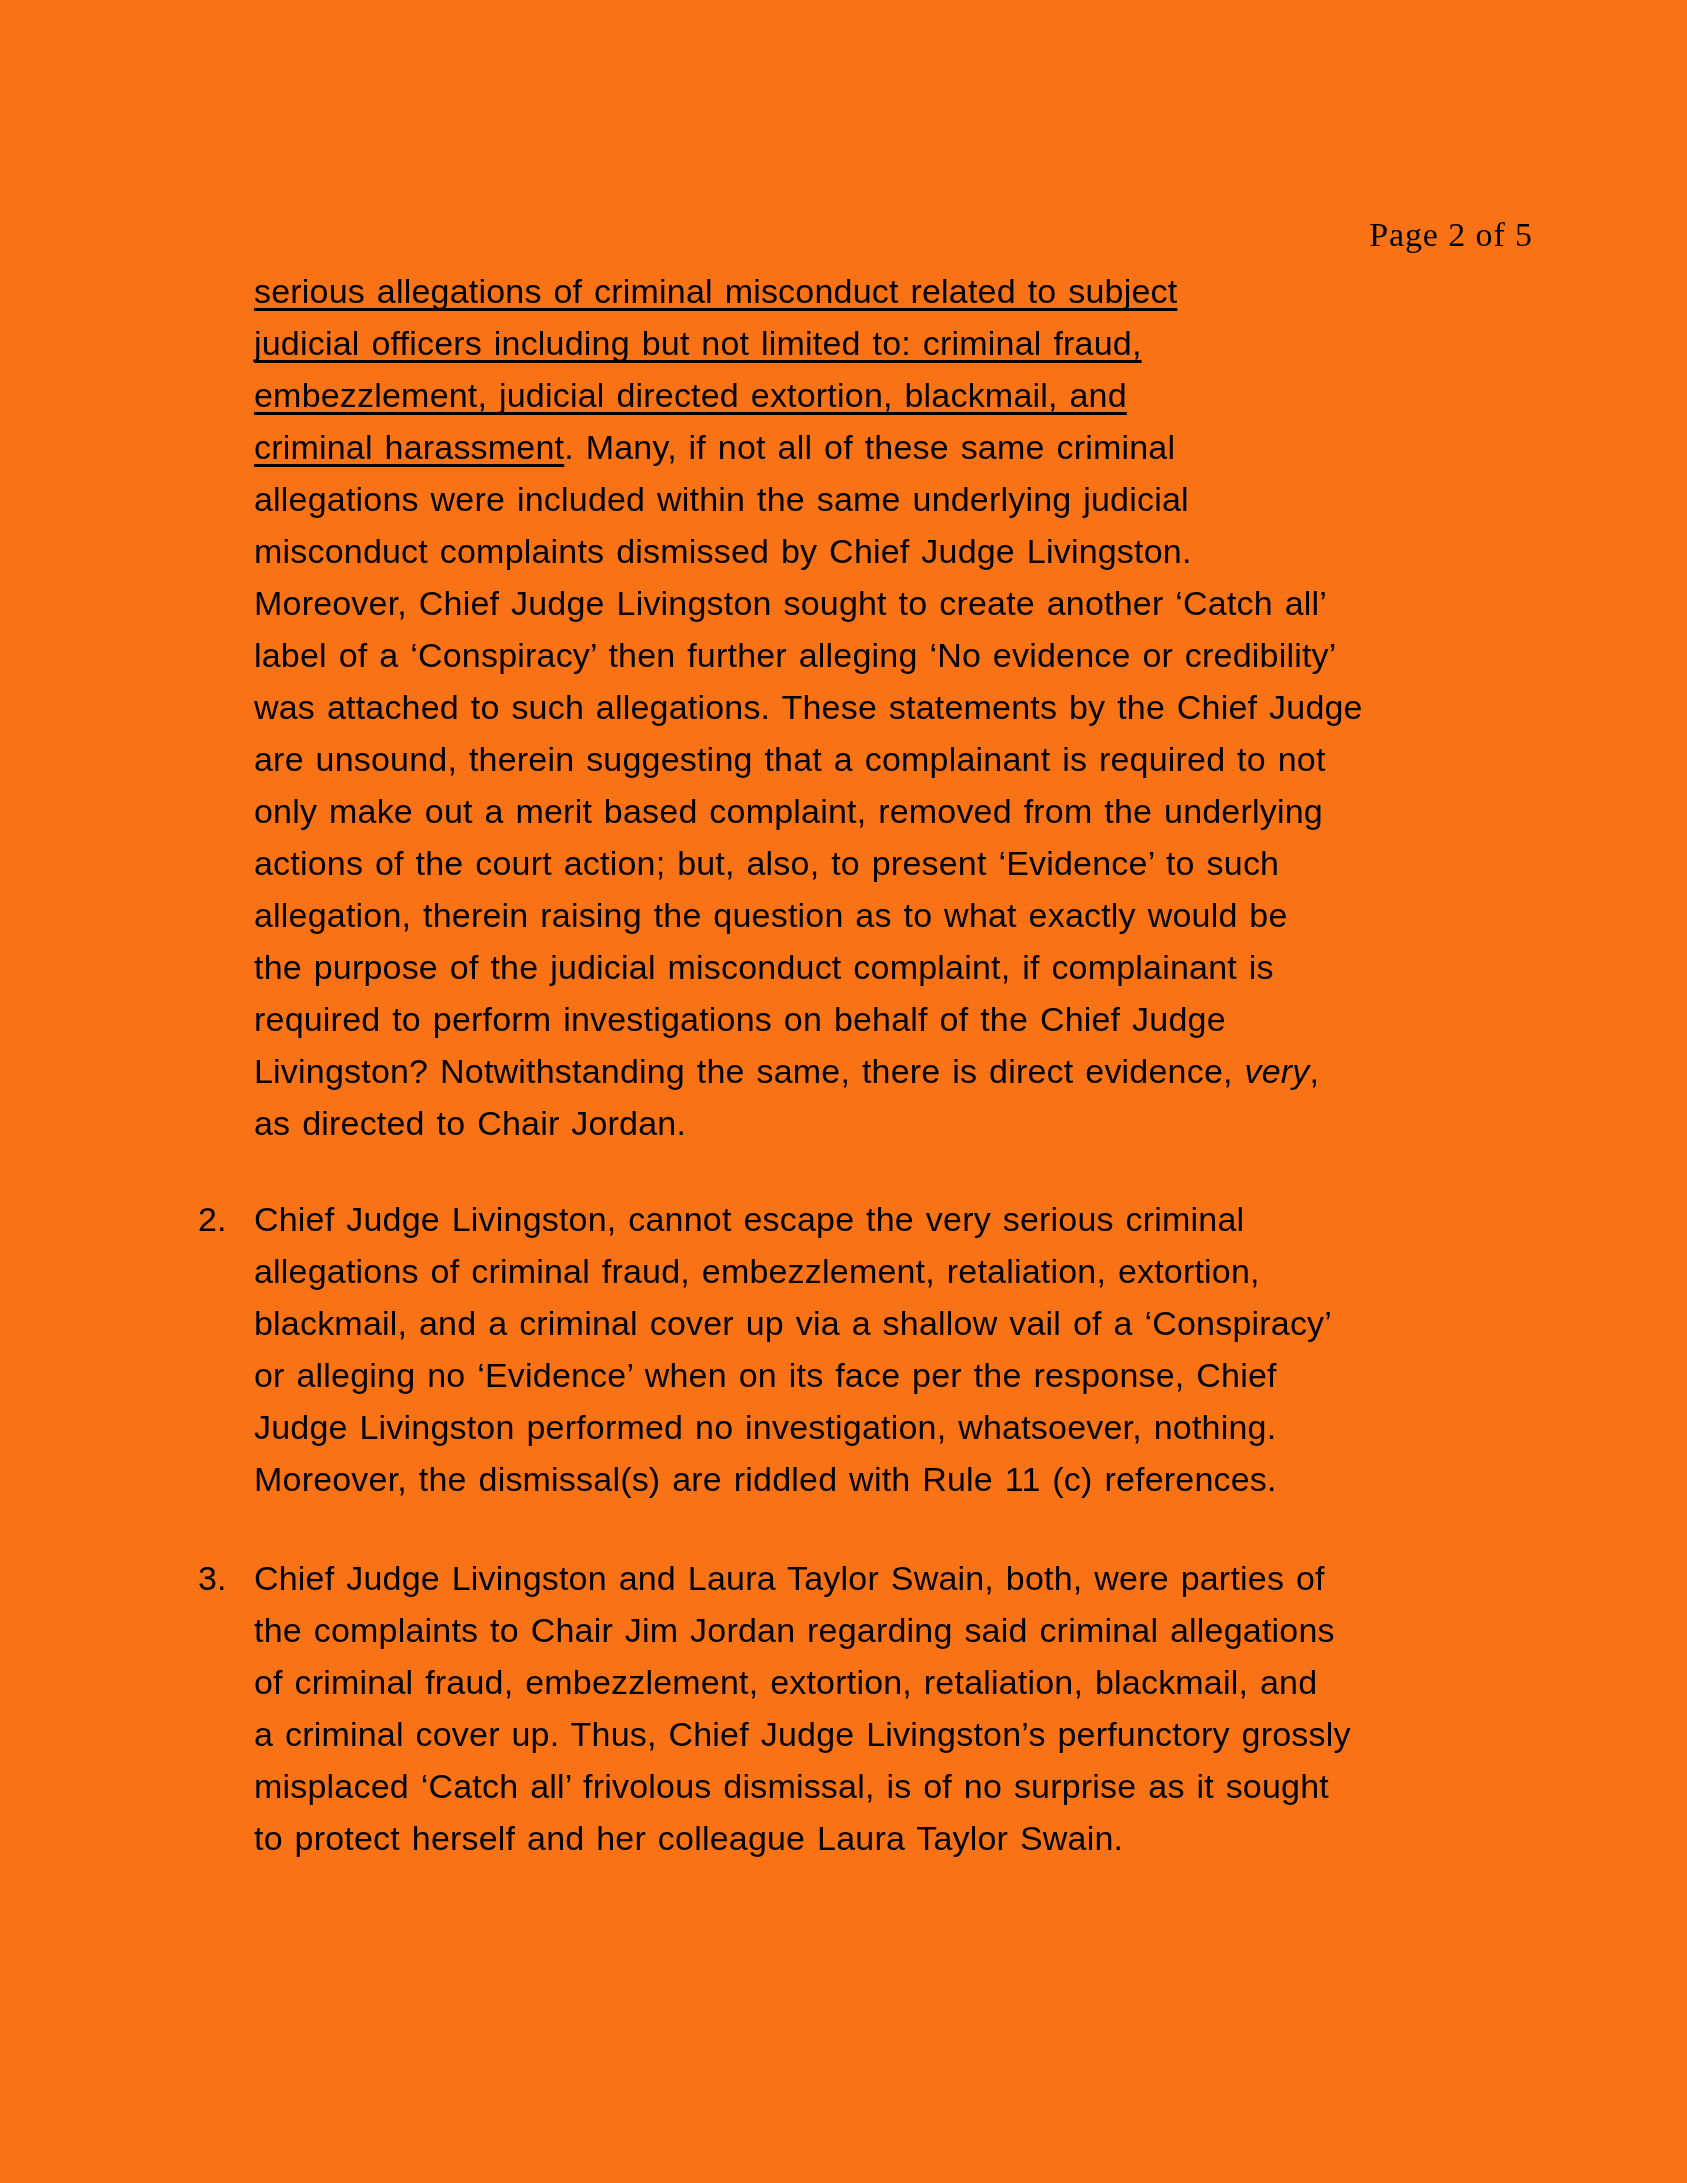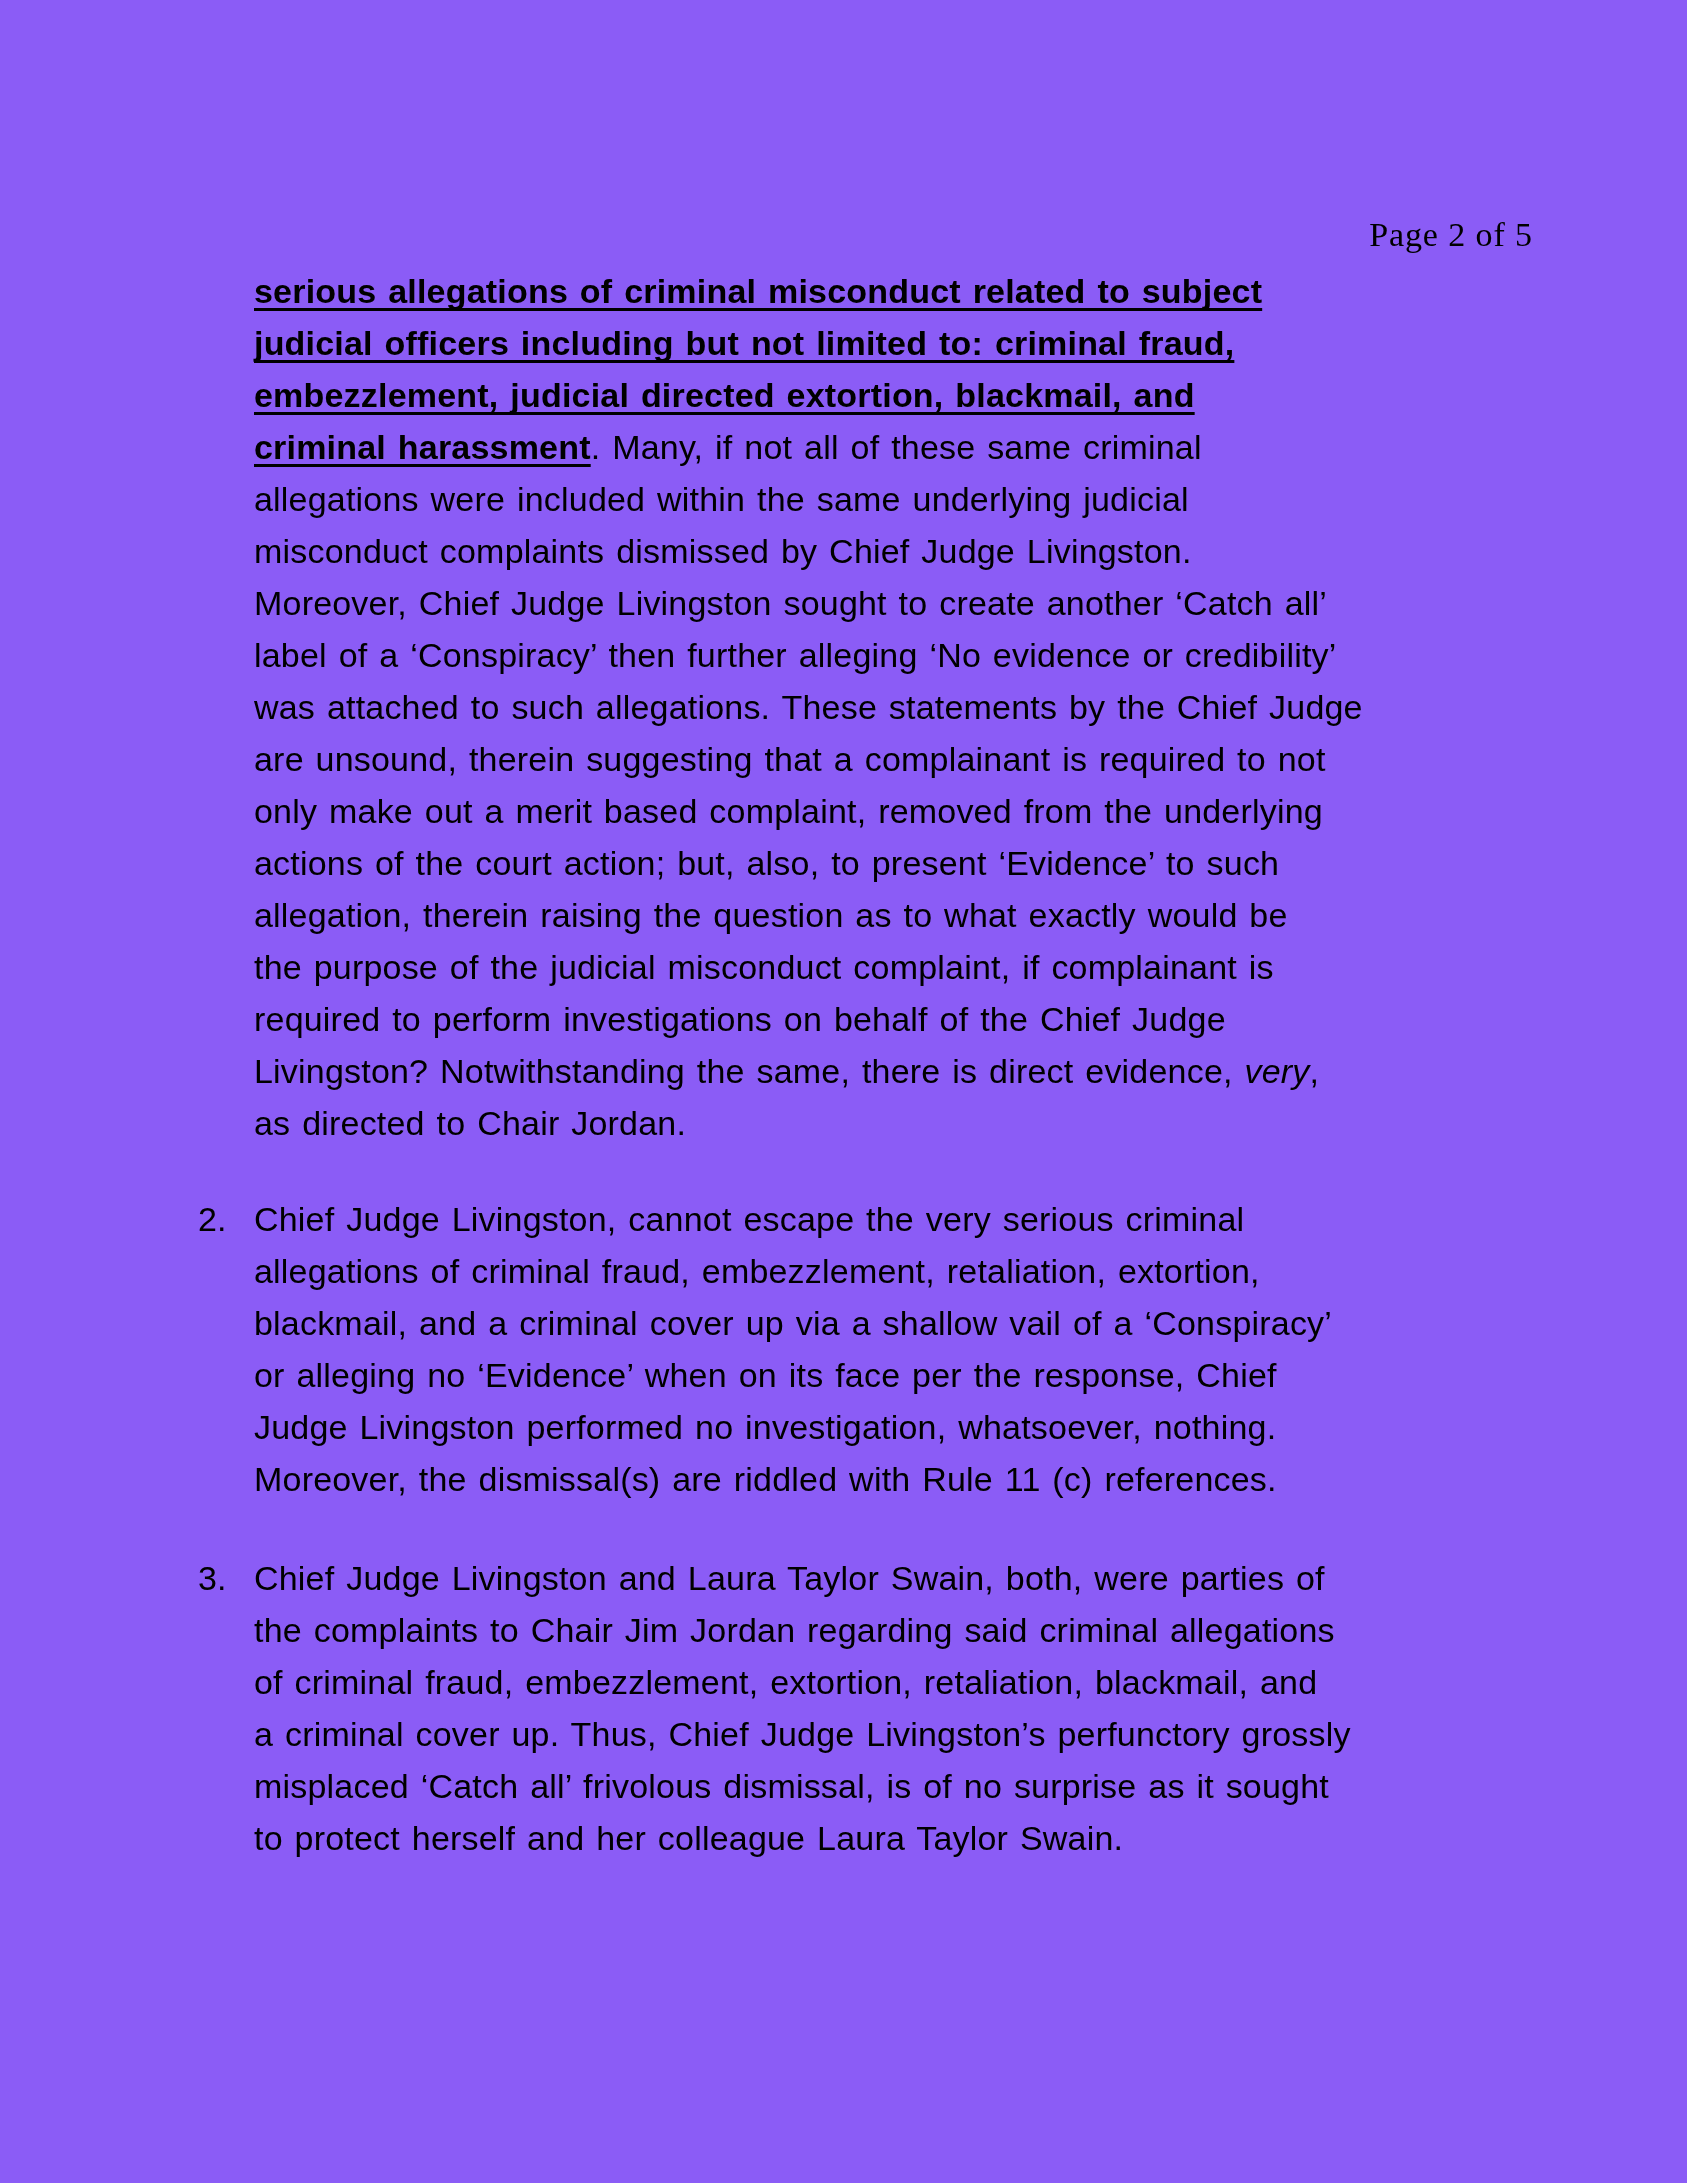--- a/index.html
+++ b/index.html
@@ -8,21 +8,21 @@
     width: 1687px;
     height: 2183px;
     position: relative;
     background: #ffffff;
     color: #000000;
     font-family: "Liberation Sans", sans-serif;
   }
   .page {
     position: absolute;
     inset: 0;
-    background: #8b5cf6;
+    background: #f97316;
     overflow: hidden;
   }
   .page-number {
     position: absolute;
     top: 215px;
     right: 154px;
     font-family: "Liberation Serif", serif;
     font-size: 34px;
     line-height: 39px;
     letter-spacing: 0.9px;
@@ -35,21 +35,21 @@
     word-spacing: 2.2px;
   }
   .para1 {
     position: absolute;
     left: 254px;
     top: 265px;
     width: 1376px;
     white-space: pre-line;
   }
   .bold-u {
-    font-weight: 700;
+    font-weight: 400;
     text-decoration: underline;
     text-decoration-thickness: 3.1px;
     text-underline-offset: 5.3px;
     text-decoration-skip-ink: none;
     text-decoration-color: #000000;
     margin-top: 28px;
   }
   .italic { font-style: italic; }
   .list-item {
     position: absolute;

